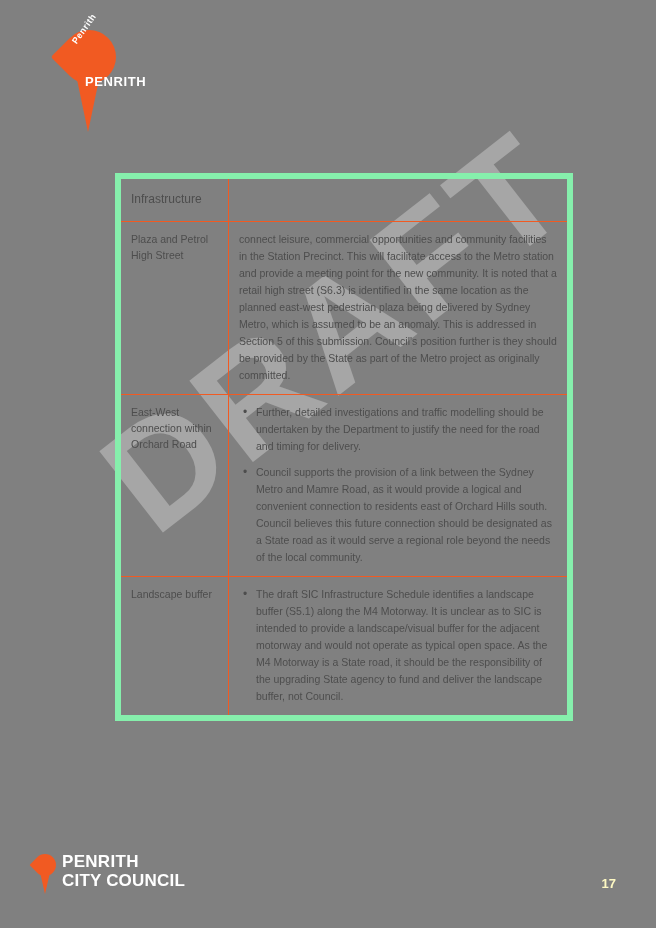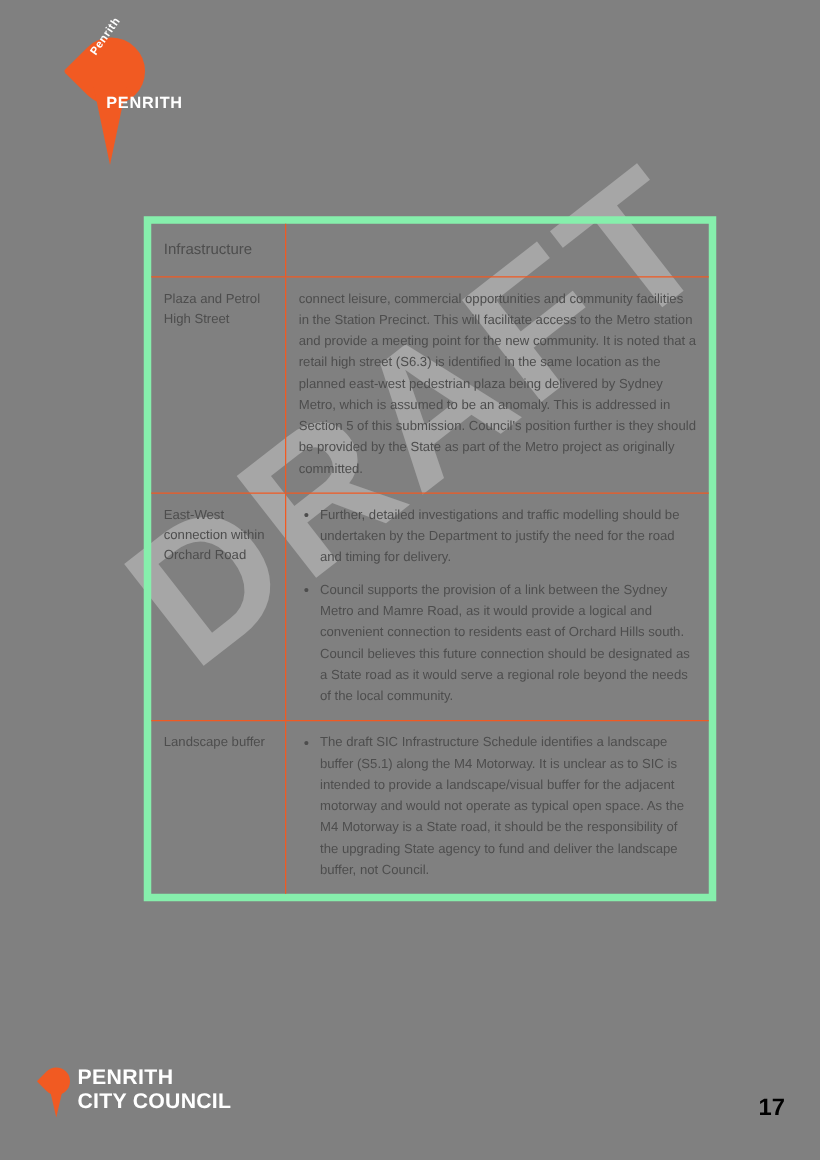--- a/index.html
+++ b/index.html
@@ -204,24 +204,24 @@
     left: 196px;
     top: 10px;
     color: #ffffff;
     font-size: 10.5px;
     font-weight: bold;
     line-height: 1.5;
     width: 330px;
   }
   .page-number {
     position: absolute;
-    right: 28px;
+    right: 40px;
     top: 30px;
-    color: #000000;
-    font-size: 19px;
+    color: #fef9c3;
+    font-size: 13px;
     font-weight: bold;
   }
 </style>
 </head>
 <body>
 
 <div class="page">
 
   <div class="logo-mark">
     <div class="pin"></div>

